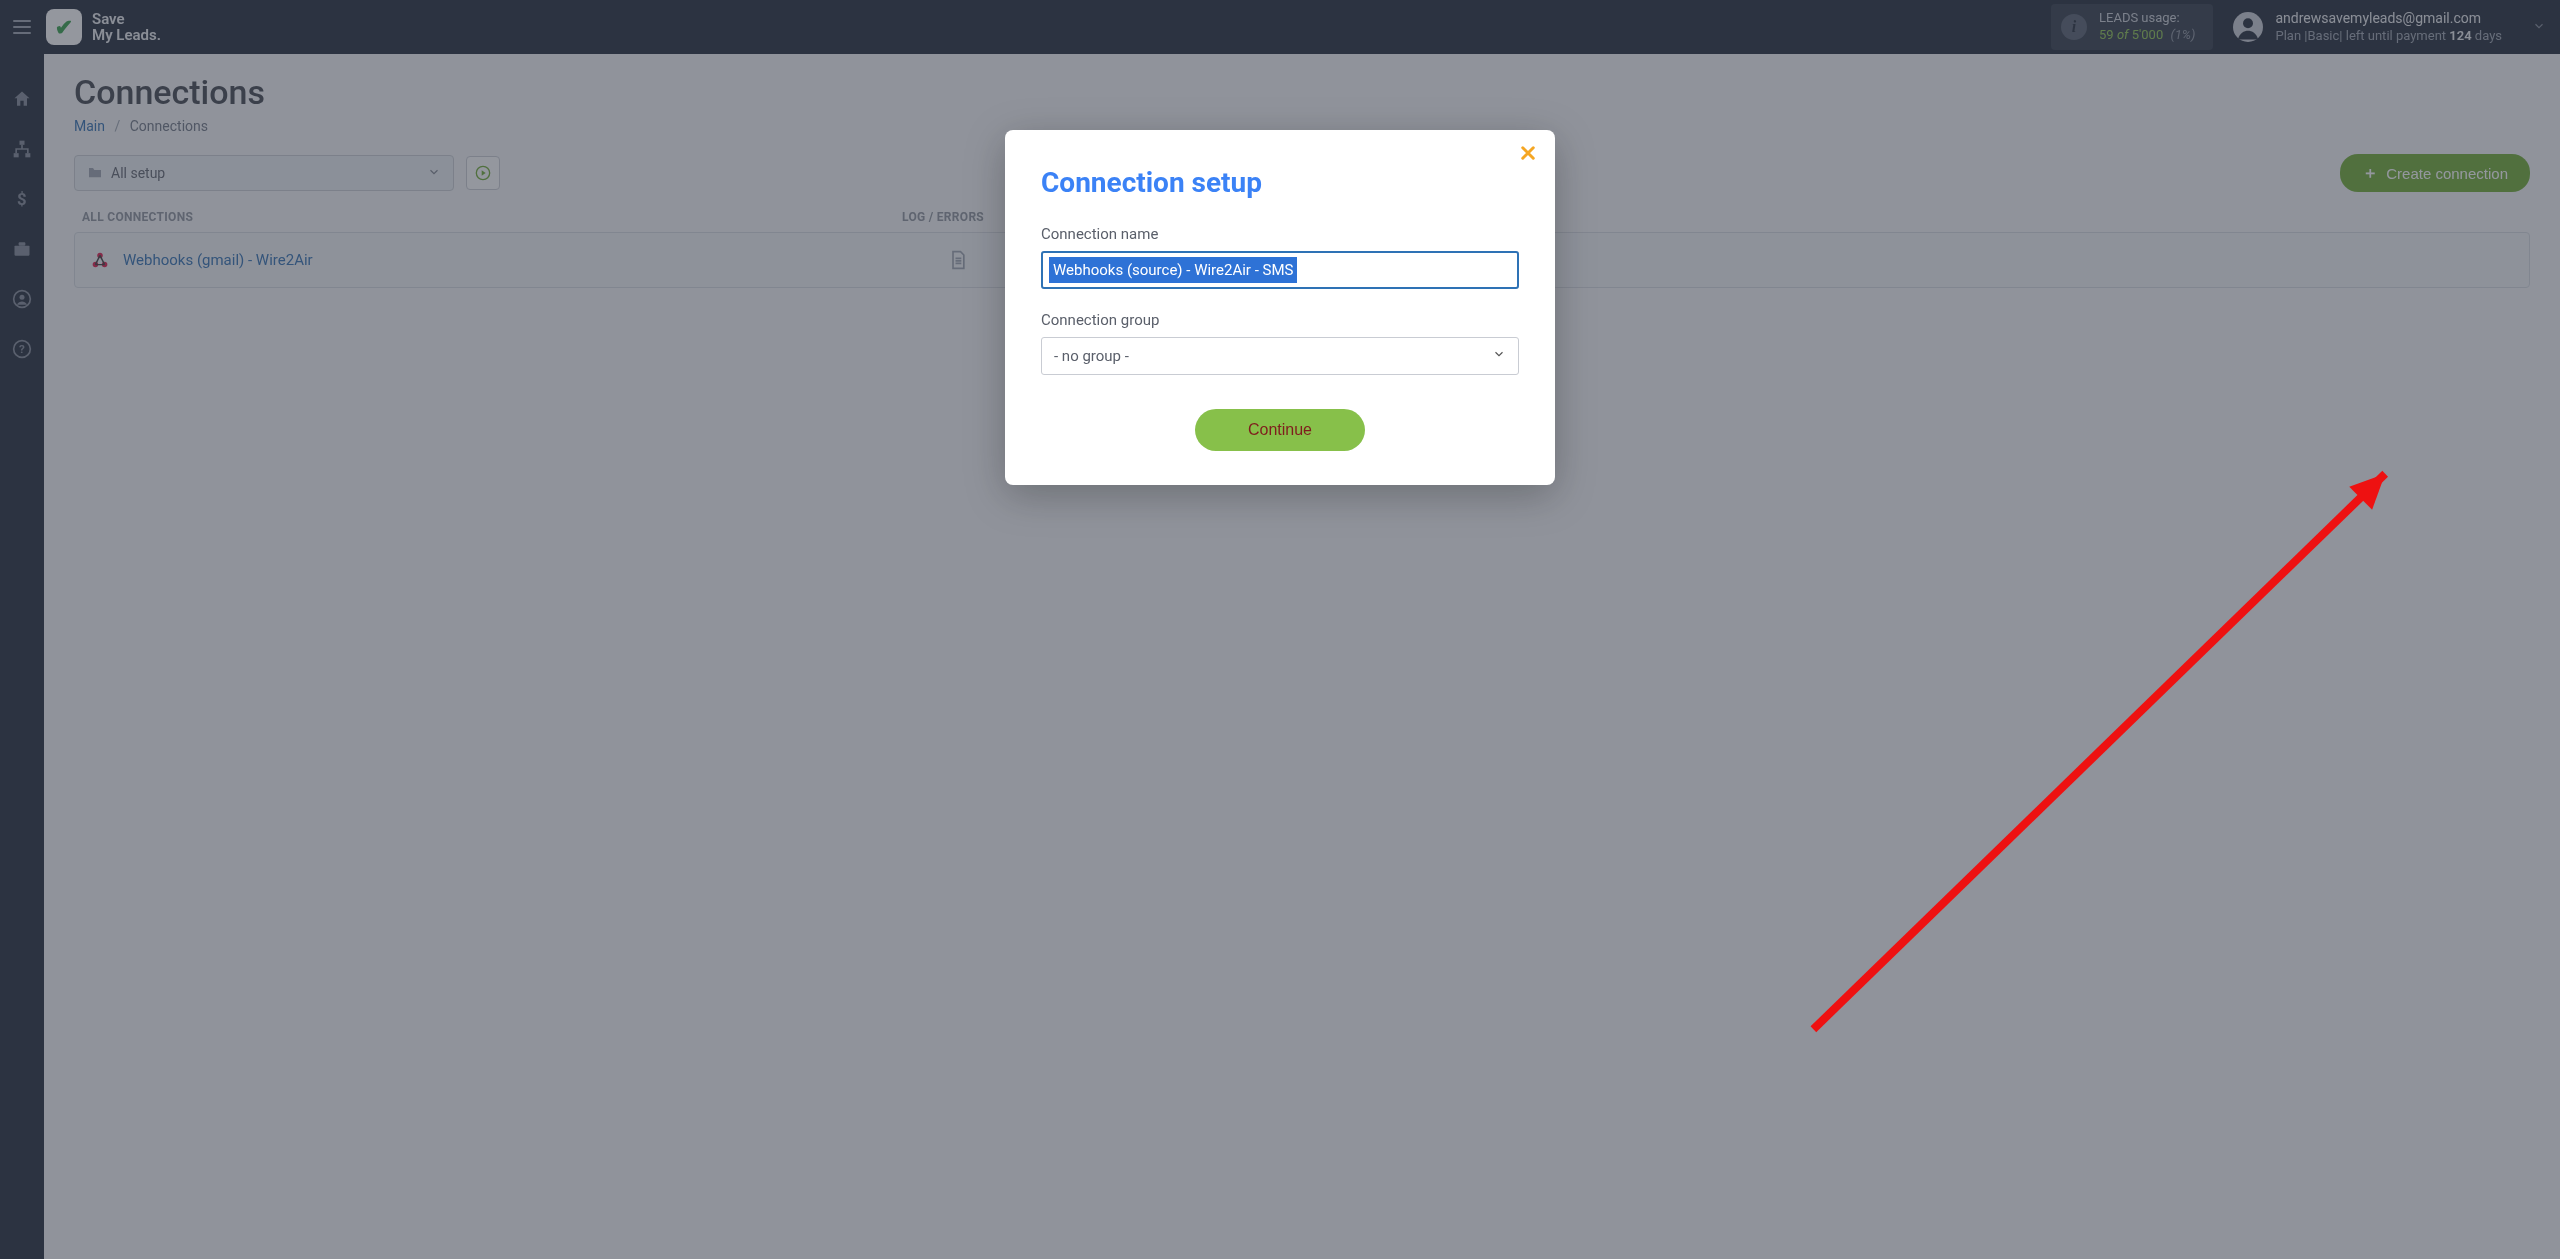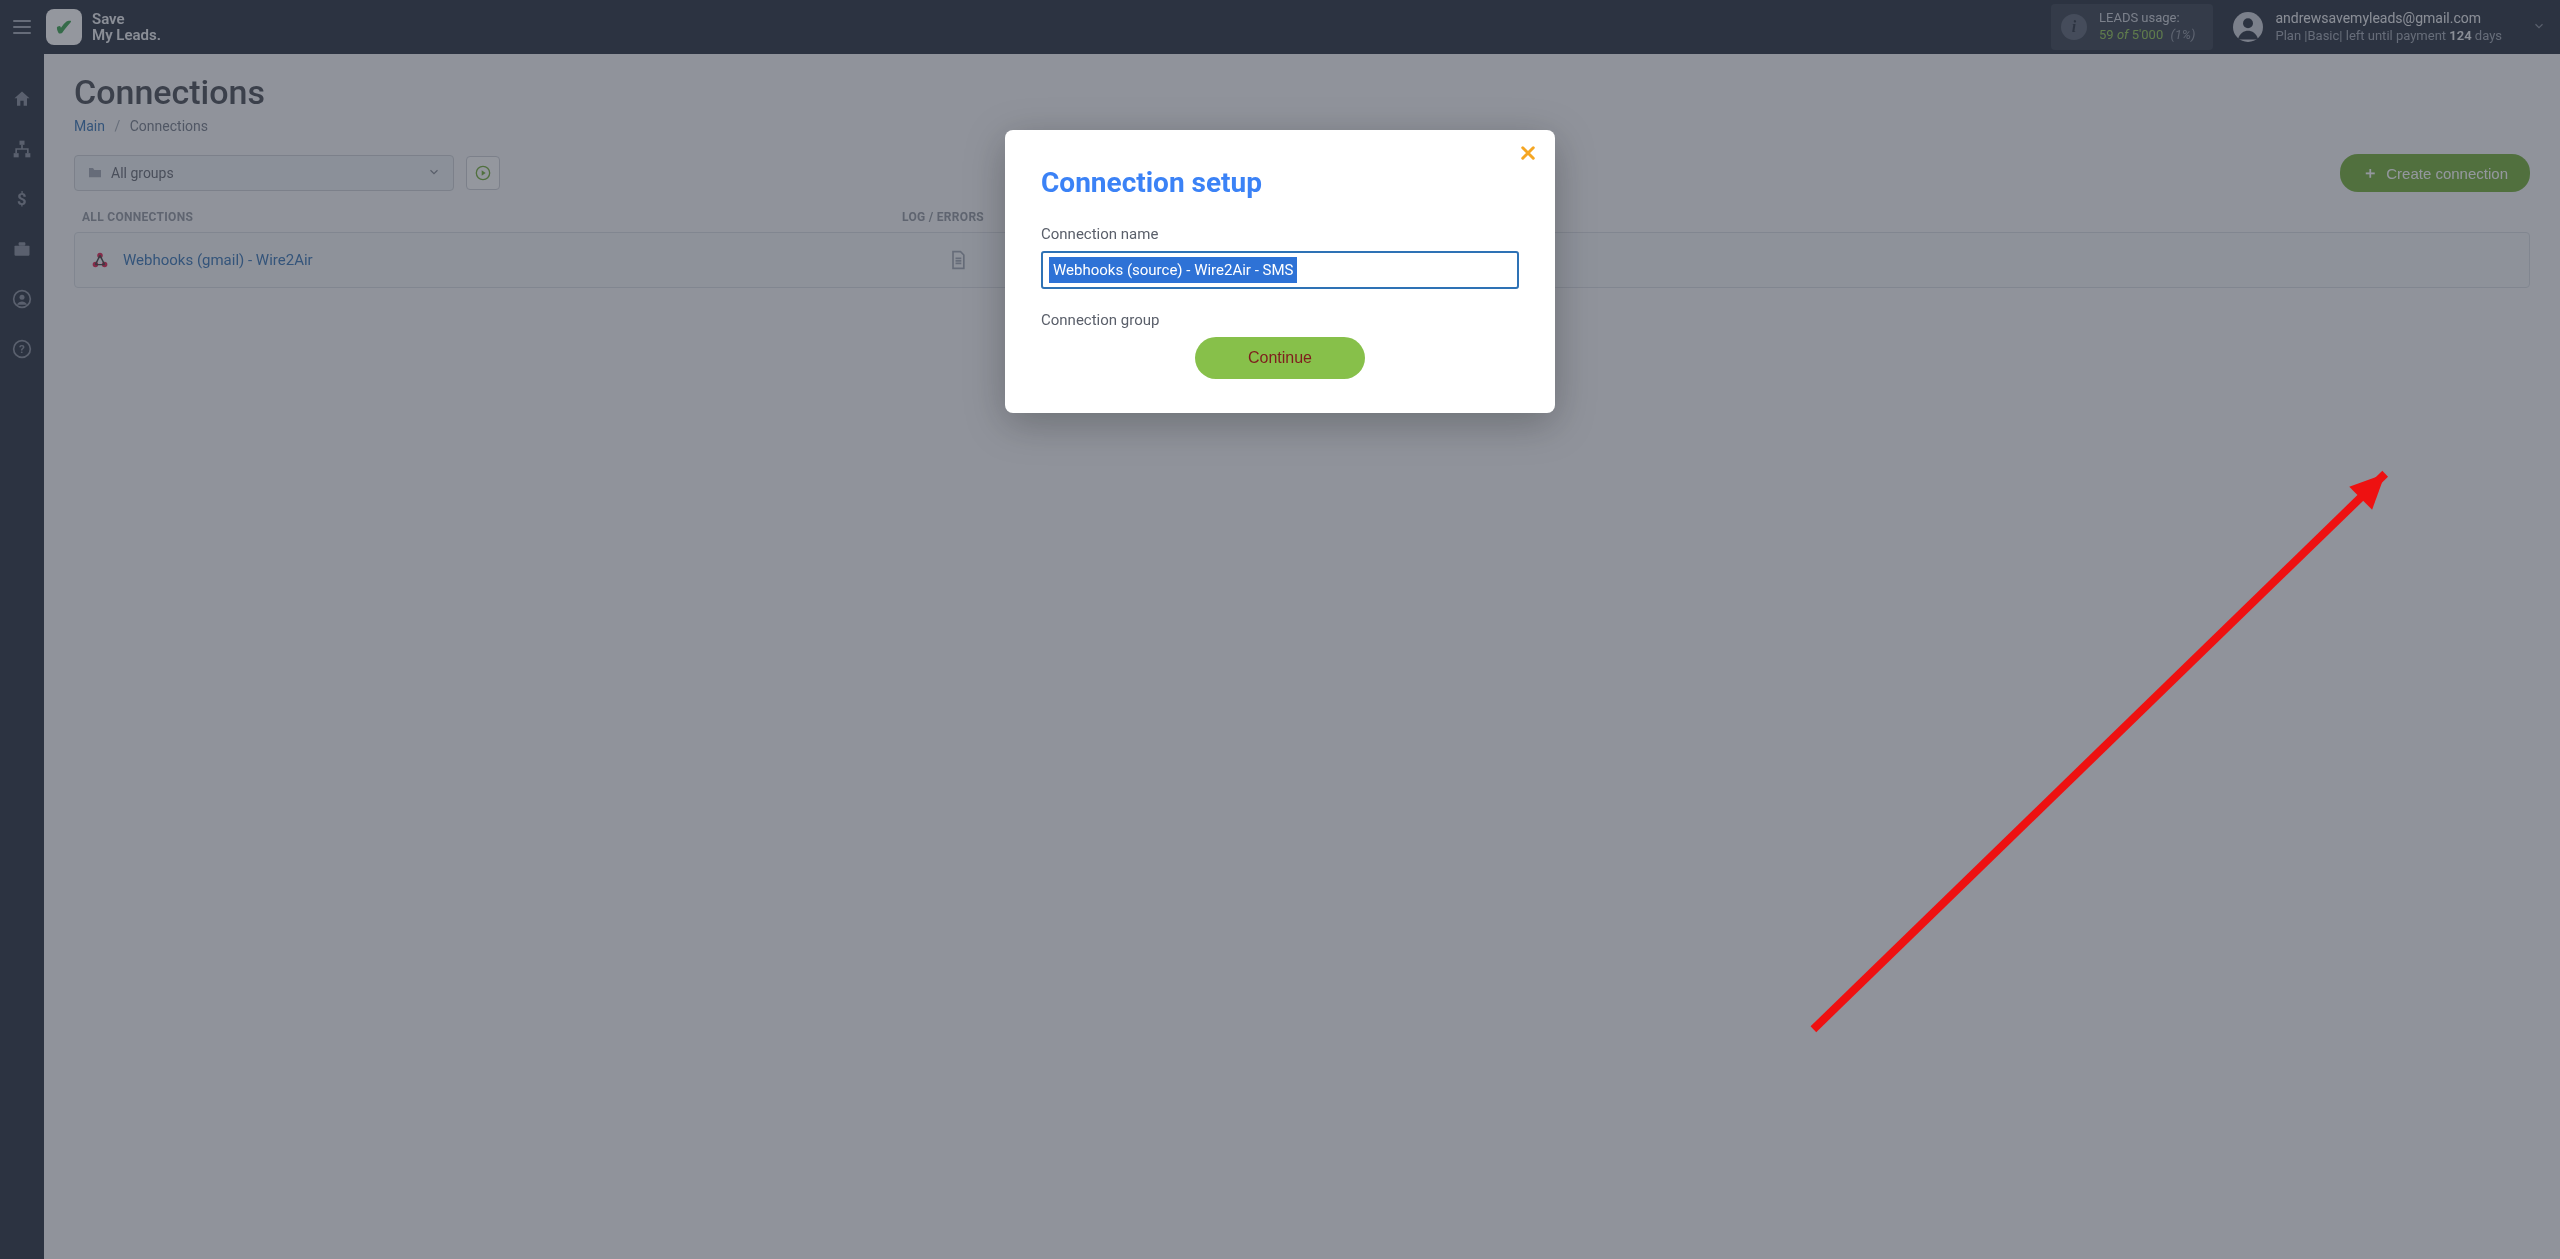--- a/index.html
+++ b/index.html
@@ -270,21 +270,21 @@
     <span>Connections</span>
   </div>
 
   <div class="toolbar-row">
     <div class="group-select">
       <span class="folder">
         <svg width="16" height="14" viewBox="0 0 24 20">
             <path d="M3 4h6l2 3h10v11H3z" fill="#9aa1ad"></path>
           </svg>
       </span>
-      <span>All groups</span>
+      <span>All setup</span>
       <span class="chev">
         <svg width="14" height="14" viewBox="0 0 24 24">
             <path d="M6 9l6 6 6-6" stroke="#7a808c" stroke-width="2" fill="none"></path>
           </svg>
       </span>
     </div>
     <div class="play-btn">
       <svg viewBox="0 0 24 24">
           <circle cx="12" cy="12" r="10" fill="none" stroke="#6aa92c" stroke-width="2"></circle>
           <path d="M10 8l6 4-6 4z" fill="#6aa92c"></path>
@@ -367,20 +367,28 @@
   </div>
   <h2 class="modal-title">Connection setup</h2>
 
   <div class="field-label">Connection name</div>
   <div class="text-input-wrap">
     <input class="text-input real-input" type="text" value="Webhooks (source) - Wire2Air - SMS" style="">
     <span class="selected-text">Webhooks (source) - Wire2Air - SMS</span>
   </div>
 
   <div class="field-label">Connection group</div>
+  <div class="select-box">
+    <span>- no group -</span>
+    <span class="chev">
+      <svg width="14" height="14" viewBox="0 0 24 24">
+          <path d="M6 9l6 6 6-6" stroke="#555" stroke-width="2" fill="none"></path>
+        </svg>
+    </span>
+  </div>
 
   <button class="continue-btn">
     <span>Continue</span>
   </button>
 </div>
 
 <svg class="annotation-layer" viewBox="0 0 1567 771" preserveAspectRatio="none">
   <line x1="1110" y1="630" x2="1460" y2="290" stroke="#e11" stroke-width="5"></line>
   <polygon points="1460,290 1438,298 1452,312" fill="#e11"></polygon>
 </svg>

